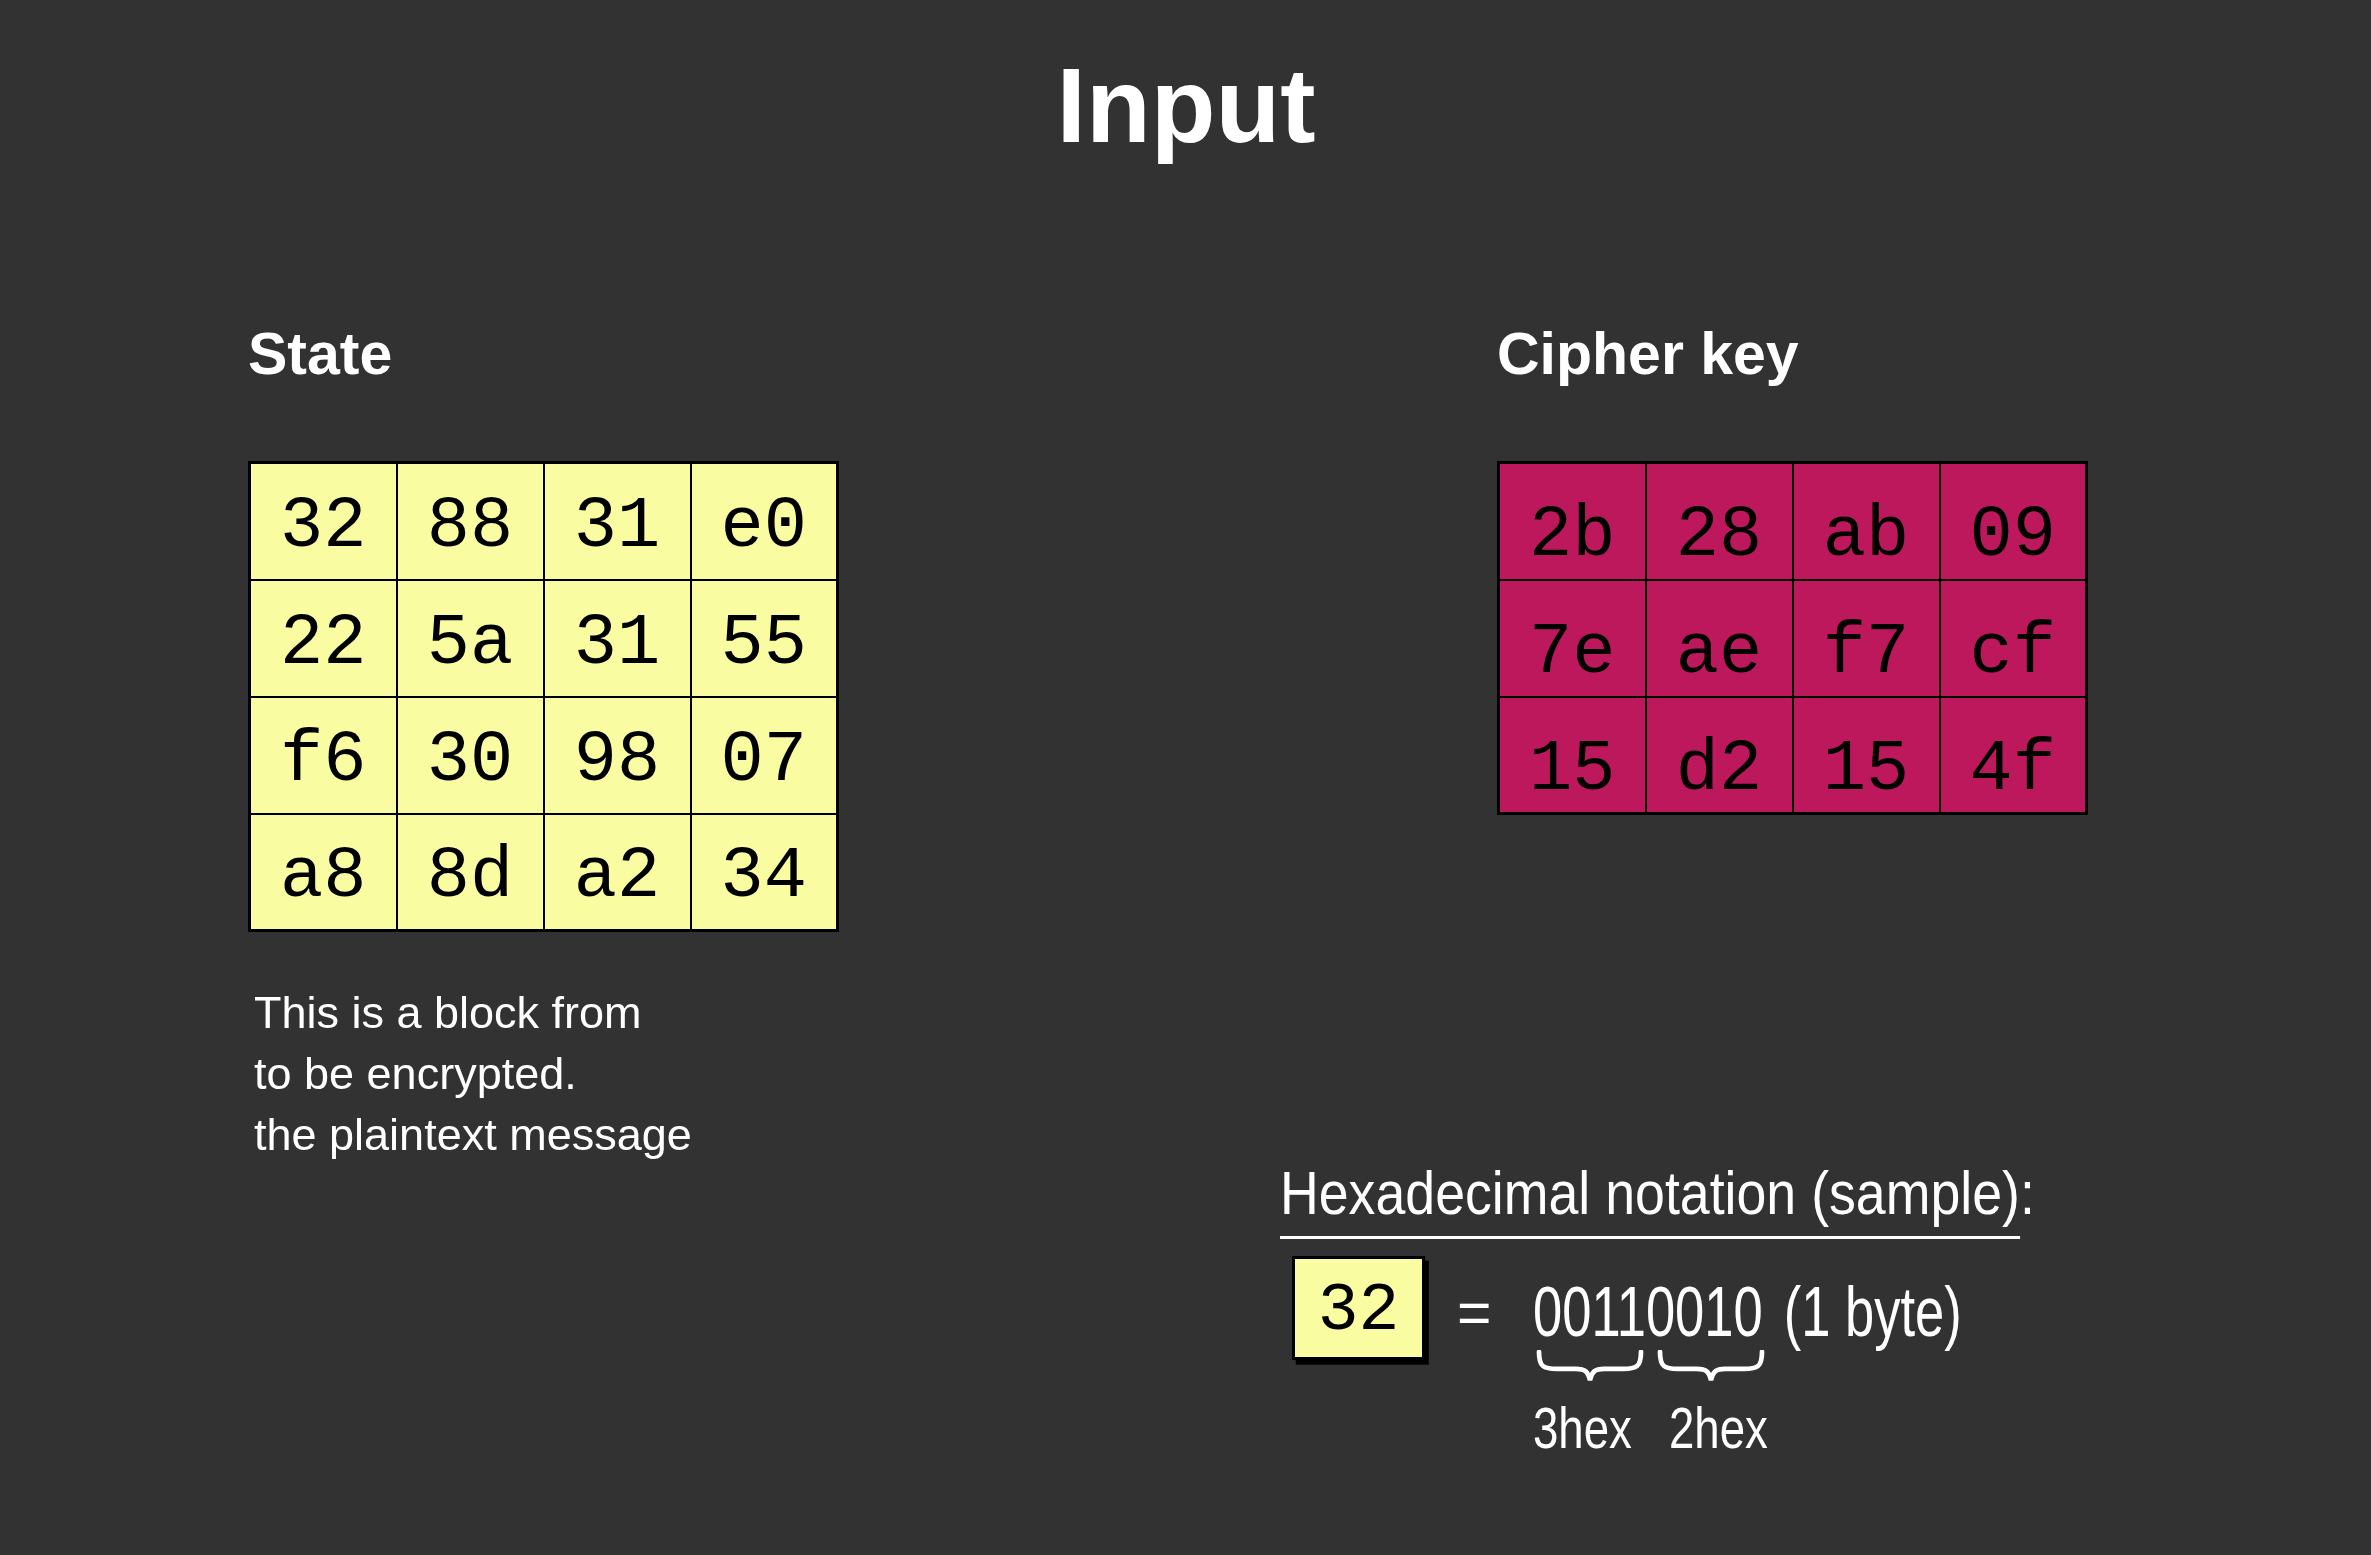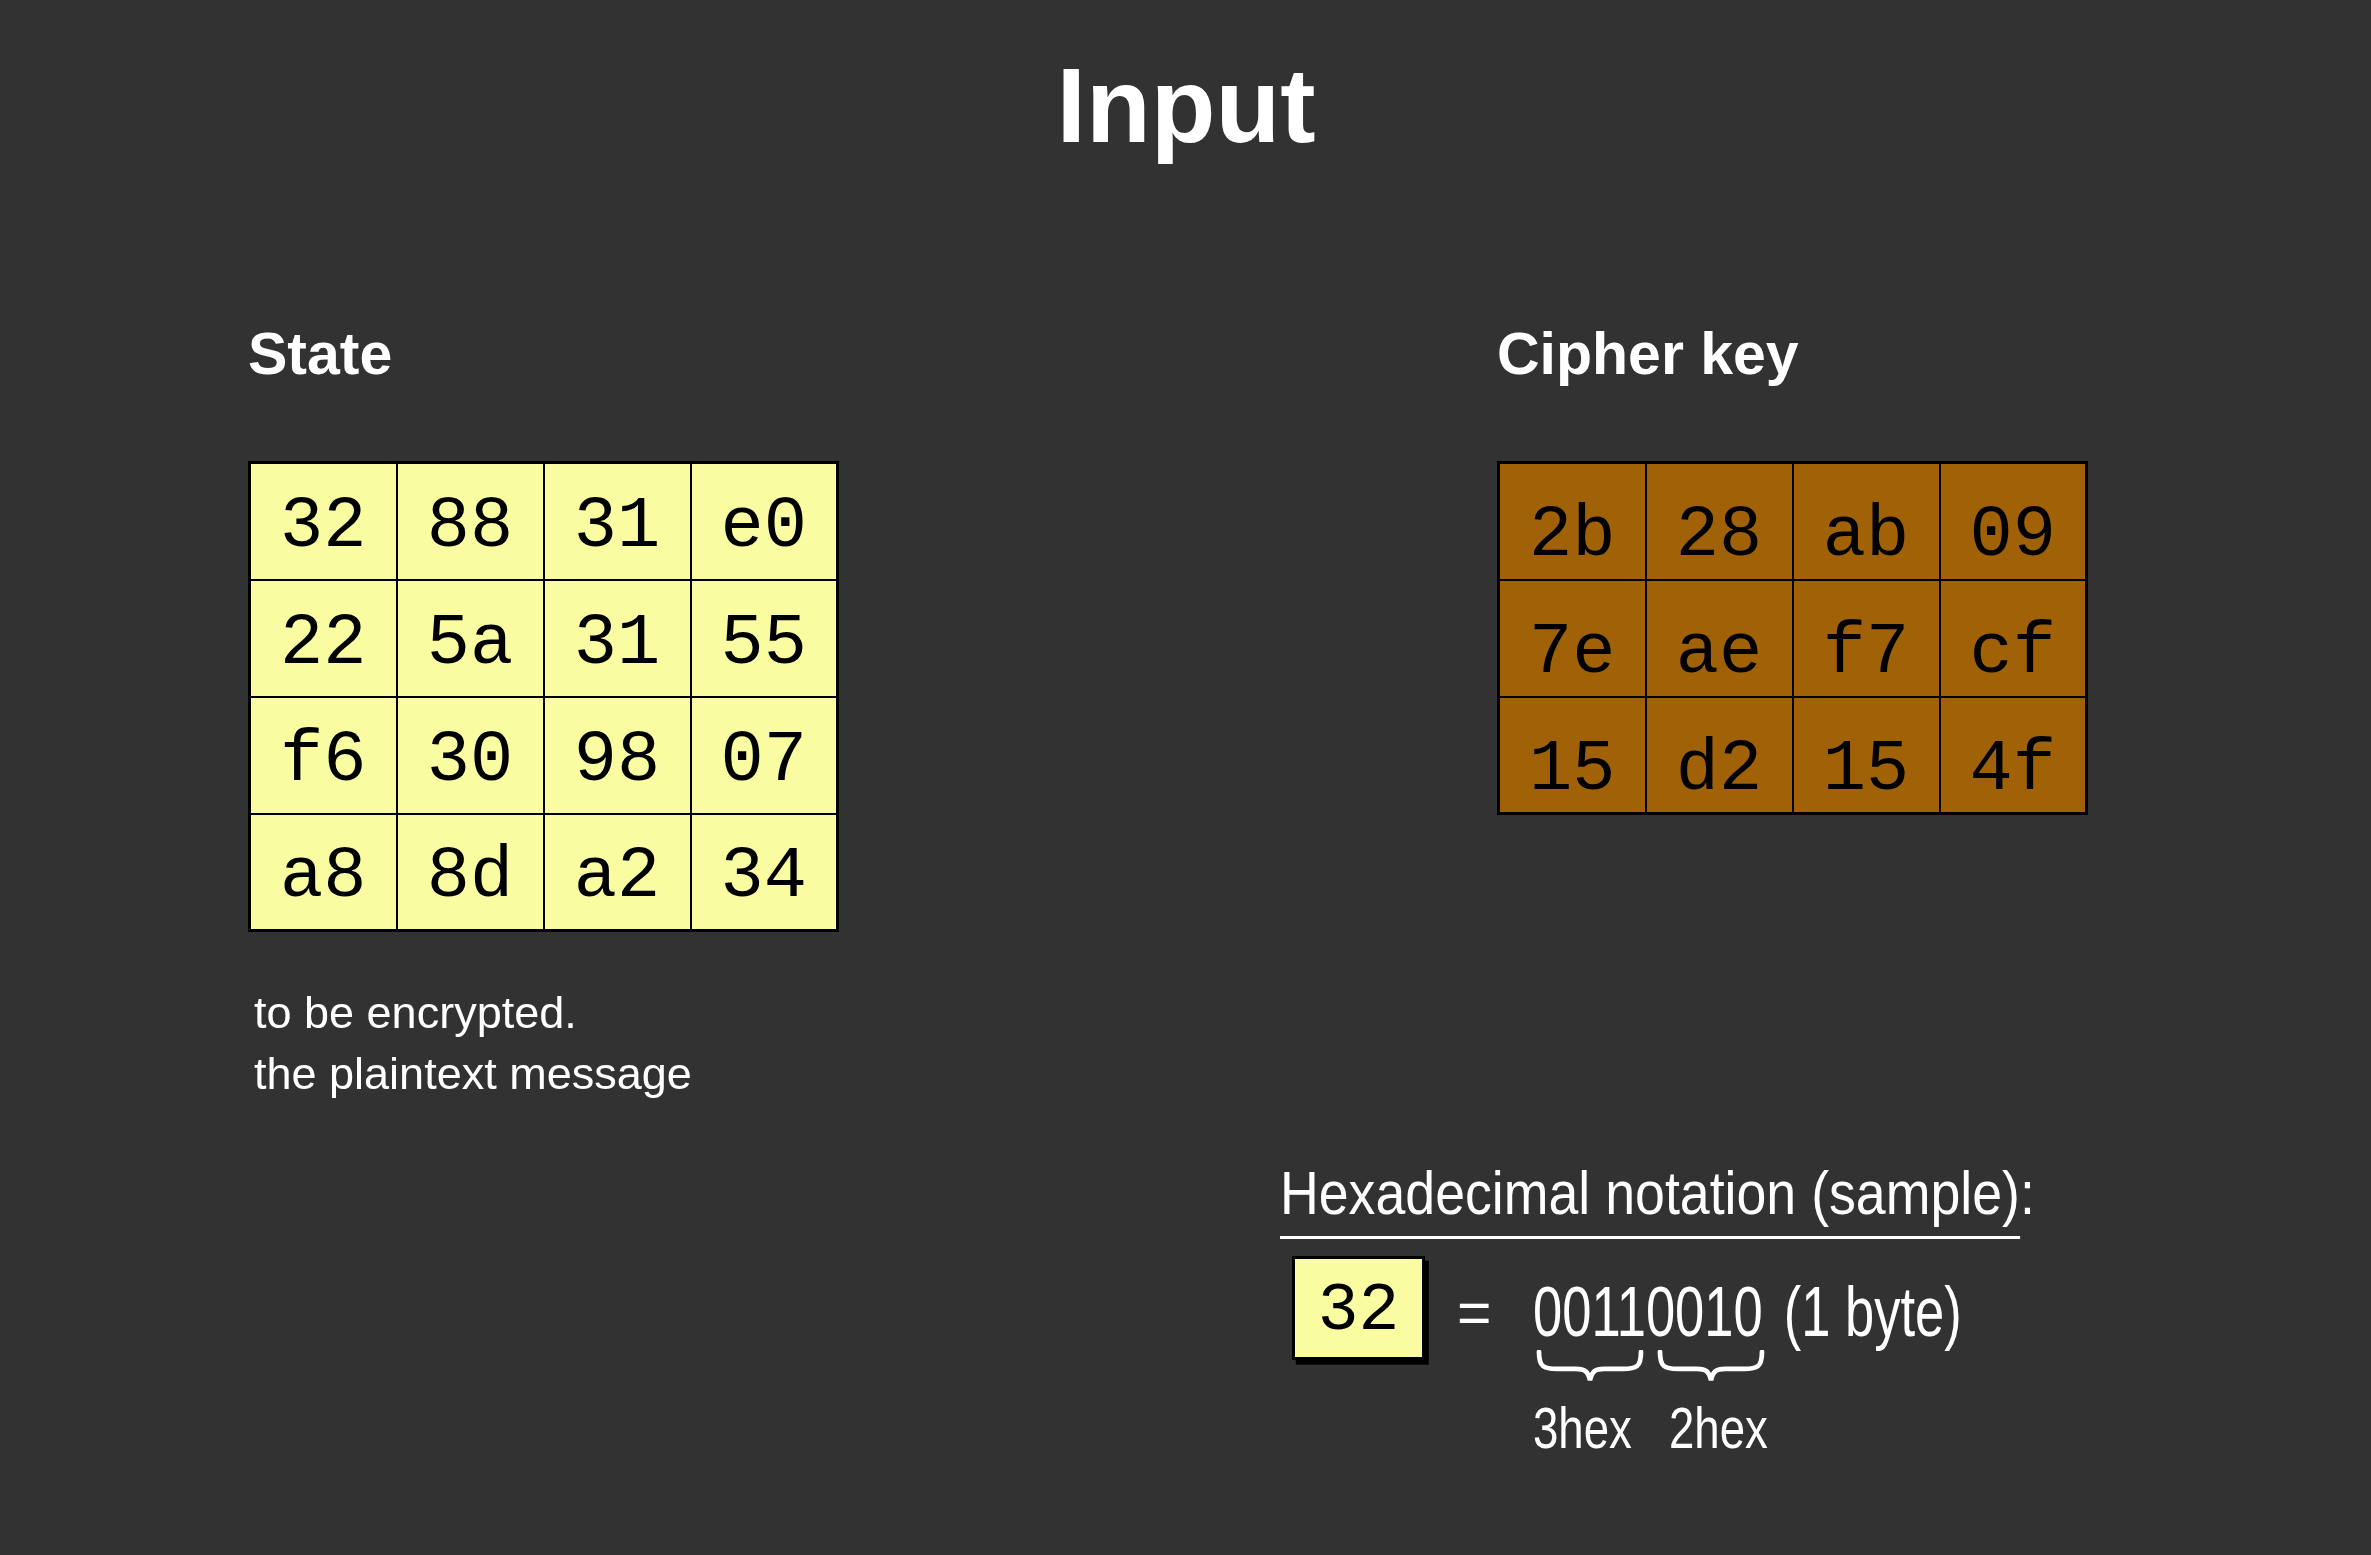--- a/index.html
+++ b/index.html
@@ -56,21 +56,21 @@
     width: 147px;
     height: 117px;
     border: 2.8px solid #000;
     text-align: center;
     vertical-align: middle;
     font-family: "Liberation Mono", monospace;
     font-size: 72px;
     color: #000;
   }
   table.matrix.state  td { background: #fafca1; }
-  table.matrix.cipher td { background: #a16207; }
+  table.matrix.cipher td { background: #be185d; }
   table.matrix.state  td span { position: relative; top: 5.7px; }
   table.matrix.cipher td span { position: relative; top: 15px; }
 
   
   .state-caption {
     position: absolute;
     left: 254px;
     top: 982px;
     font-size: 45px;
     line-height: 61px;
@@ -181,20 +181,21 @@
       <tr>
         <td><span>a8</span></td>
         <td><span>8d</span></td>
         <td><span>a2</span></td>
         <td><span>34</span></td>
       </tr>
     </tbody>
   </table>
 
   <div class="state-caption">
+    <div>This is a block from</div>
     <div>to be encrypted.</div>
     <div>the plaintext message</div>
   </div>
 
   <div class="grid-heading cipher">Cipher key</div>
 
   <table class="matrix cipher">
     <tbody>
       <tr>
         <td><span>2b</span></td>

